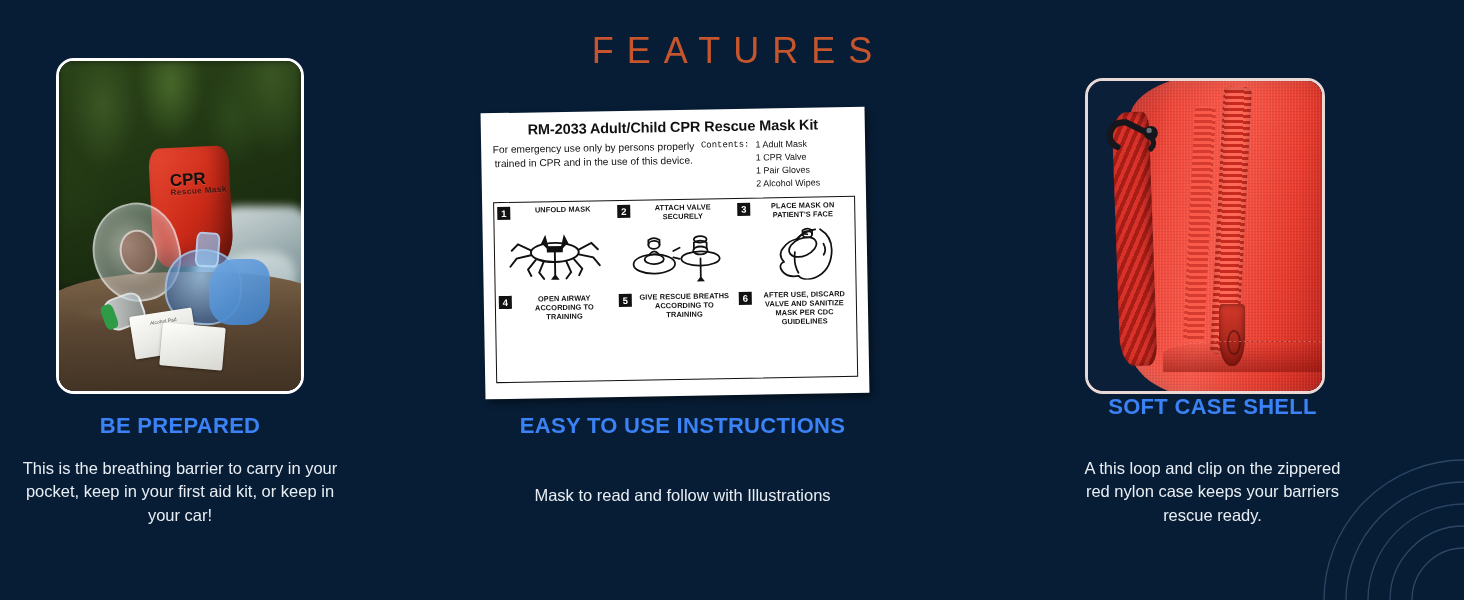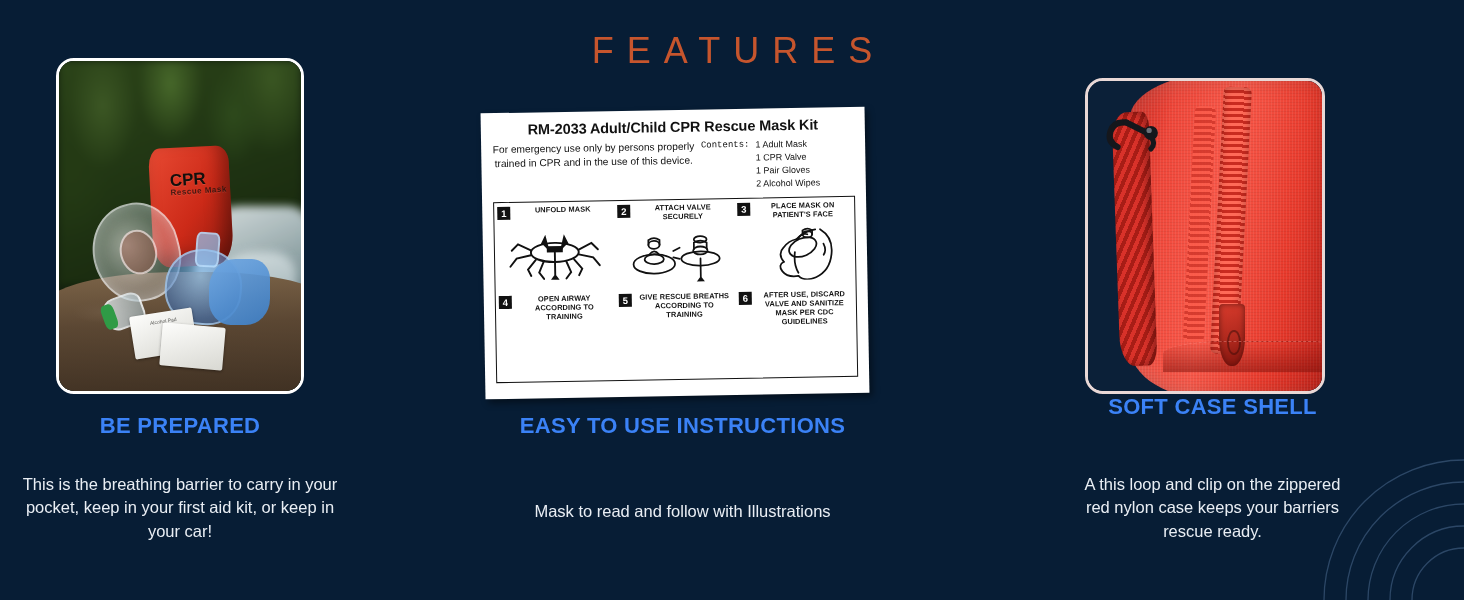--- a/index.html
+++ b/index.html
@@ -258,21 +258,21 @@
   .heading {
     position:absolute; width:100%; text-align:center;
     color:#3b82f6; font-weight:bold; font-size:22px; letter-spacing:.3px;
     line-height:1.32;
   }
   .h1 { top:411px; }
   .h2 { top:411px;text-align:center; }
   .h3 { top:392px; }
   .body {
     position:absolute; width:100%; text-align:center;
-    color:#e9eef4; font-size:16.5px; line-height:1.42;margin-top:16px;
+    color:#e9eef4; font-size:16.5px; line-height:1.42;
   }
   .b1 { top:457px; }
   .b2 { top:484px; }
   .b3 { top:457px; }
 </style>
 </head>
 <body>
 
 <div class="arcs">
   <svg width="240" height="200" viewBox="0 0 240 200">

